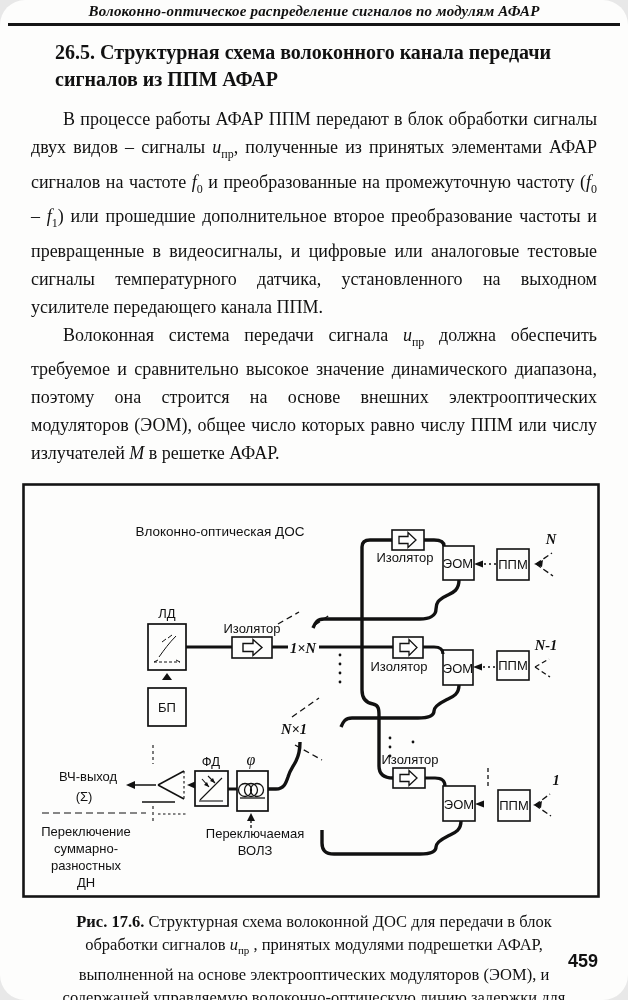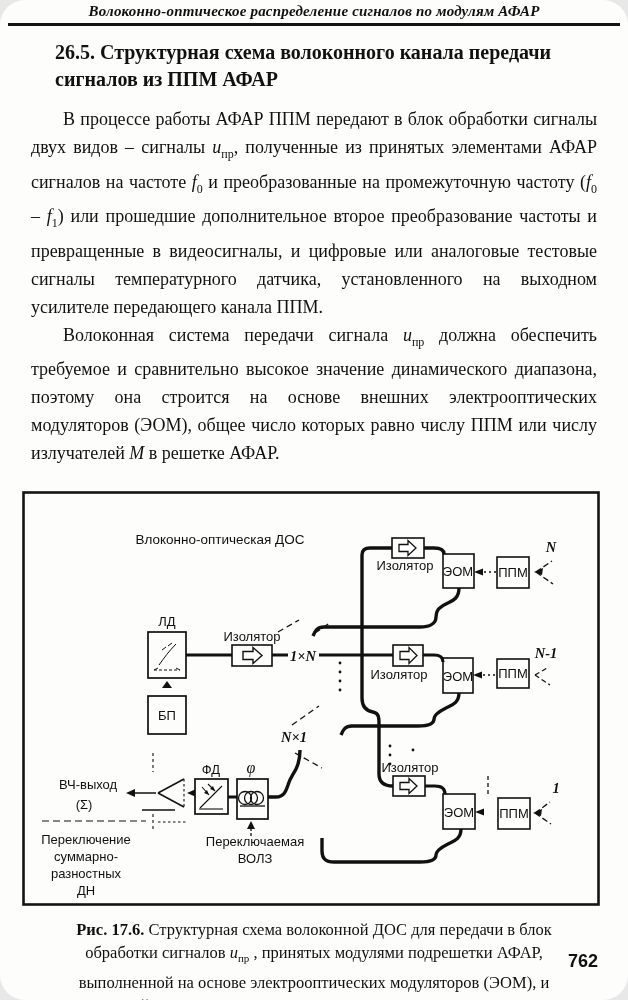--- a/index.html
+++ b/index.html
@@ -35,21 +35,21 @@
   }
   .body-text{
     margin:12px 31px;
     font-size:18px;
     line-height:28px;
     text-align:justify;
   }
   .body-text p{margin:0;text-indent:32px;}
   .body-text sub{font-size:12px;}
   .figure-frame{
-    margin:24px 0 0 22px;
+    margin:16px 0 0 22px;
     width:578px;height:415px;
     box-sizing:border-box;
   }
   .figure-frame svg{display:block;}
   .fig-caption{
     margin:12px 48px 0 48px;
     text-align:center;
     font-size:16.5px;
     line-height:23px;
   }
@@ -232,15 +232,15 @@
 
       <text x="64" y="353" class="lbl-c">Переключение</text>
       <text x="64" y="370" class="lbl-c">суммарно-</text>
       <text x="64" y="387" class="lbl-c">разностных</text>
       <text x="64" y="404" class="lbl-c">ДН</text>
     </svg>
   </div>
 
   <div class="fig-caption"><b>Рис. 17.6.</b> Структурная схема волоконной ДОС для передачи в блок обработки сигналов <i>u</i><sub>пр</sub> , принятых модулями подрешетки АФАР, выполненной на основе электрооптических модуляторов (ЭОМ), и содержащей управляемую волоконно-оптическую линию задержки для формирования и переключения суммарно-разностных приемных диаграмм всей АФАР</div>
 
-  <div class="page-number">762</div>
+  <div class="page-number">459</div>
 
 </div>
 
 </body></html>

